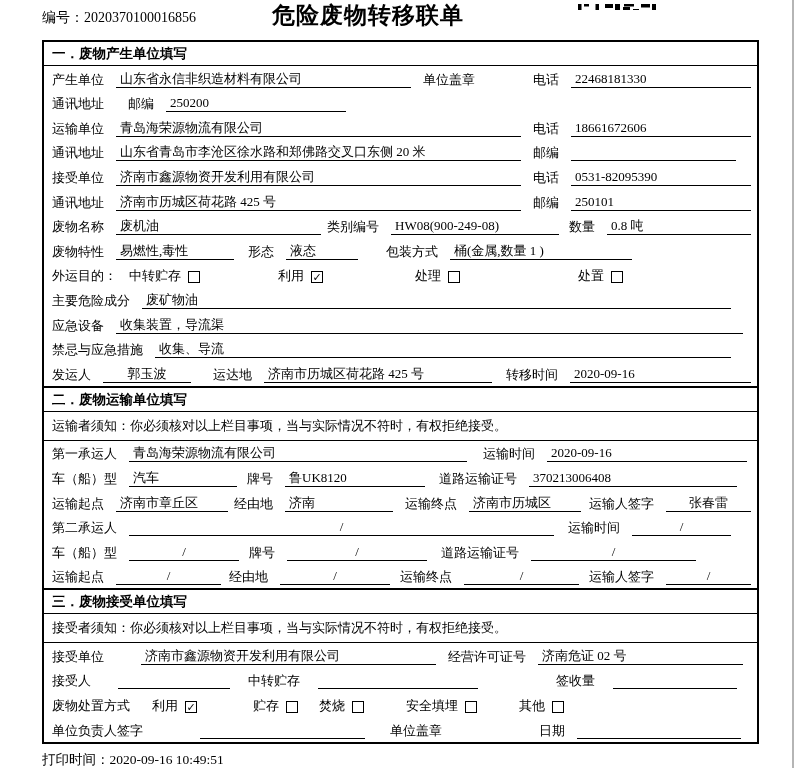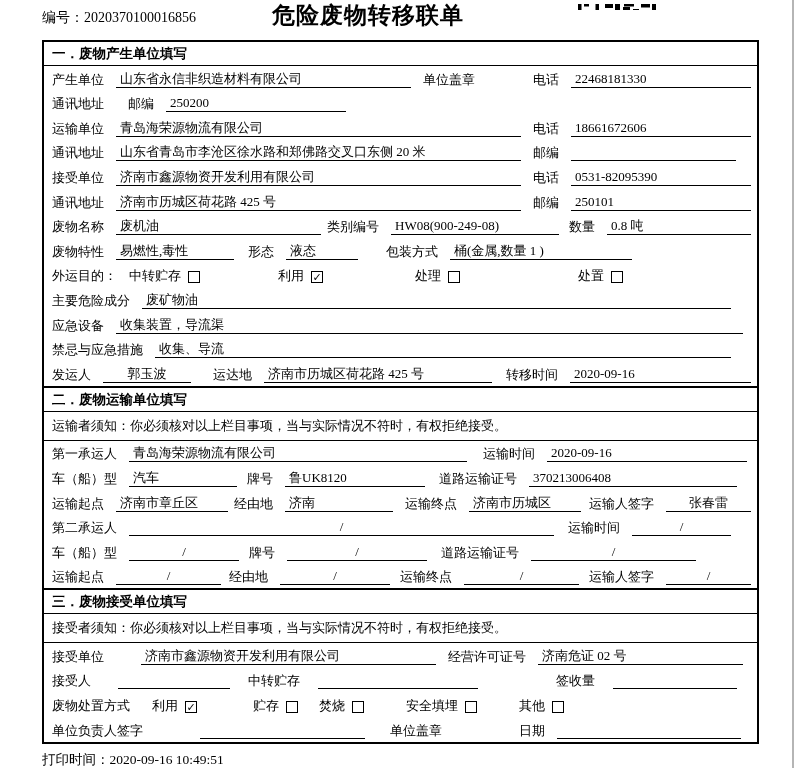--- a/index.html
+++ b/index.html
@@ -254,21 +254,21 @@
         <span class="opt" style="margin-left:42px">安全填埋</span>
         <span class="cb"></span>
         <span class="opt" style="margin-left:42px">其他</span>
         <span class="cb"></span>
       </div>
 
       <div class="row">
         <span class="lbl">单位负责人签字</span>
         <span class="val" style="width:165px;margin-left:45px"></span>
         <span class="lbl" style="margin-left:25px">单位盖章</span>
-        <span class="lbl" style="margin-left:65px">日期</span>
+        <span class="lbl" style="margin-left:85px">日期</span>
         <span class="val grow" style="margin-right:10px"></span>
       </div>
     </div>
   </div>
 
   <div class="footer">
     <span>打印时间：</span><span>2020-09-16 10:49:51</span>
   </div>
 
   <div class="page-edge"></div>

